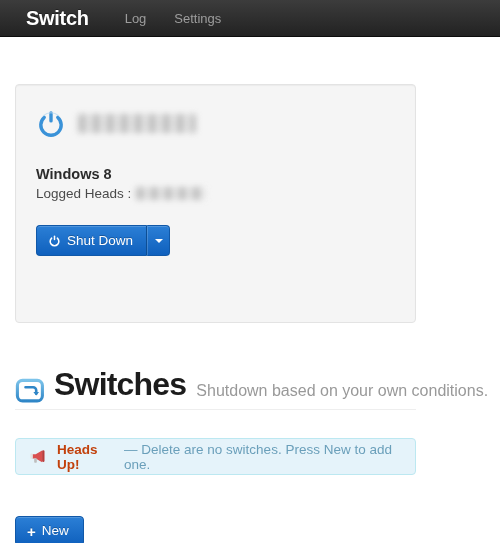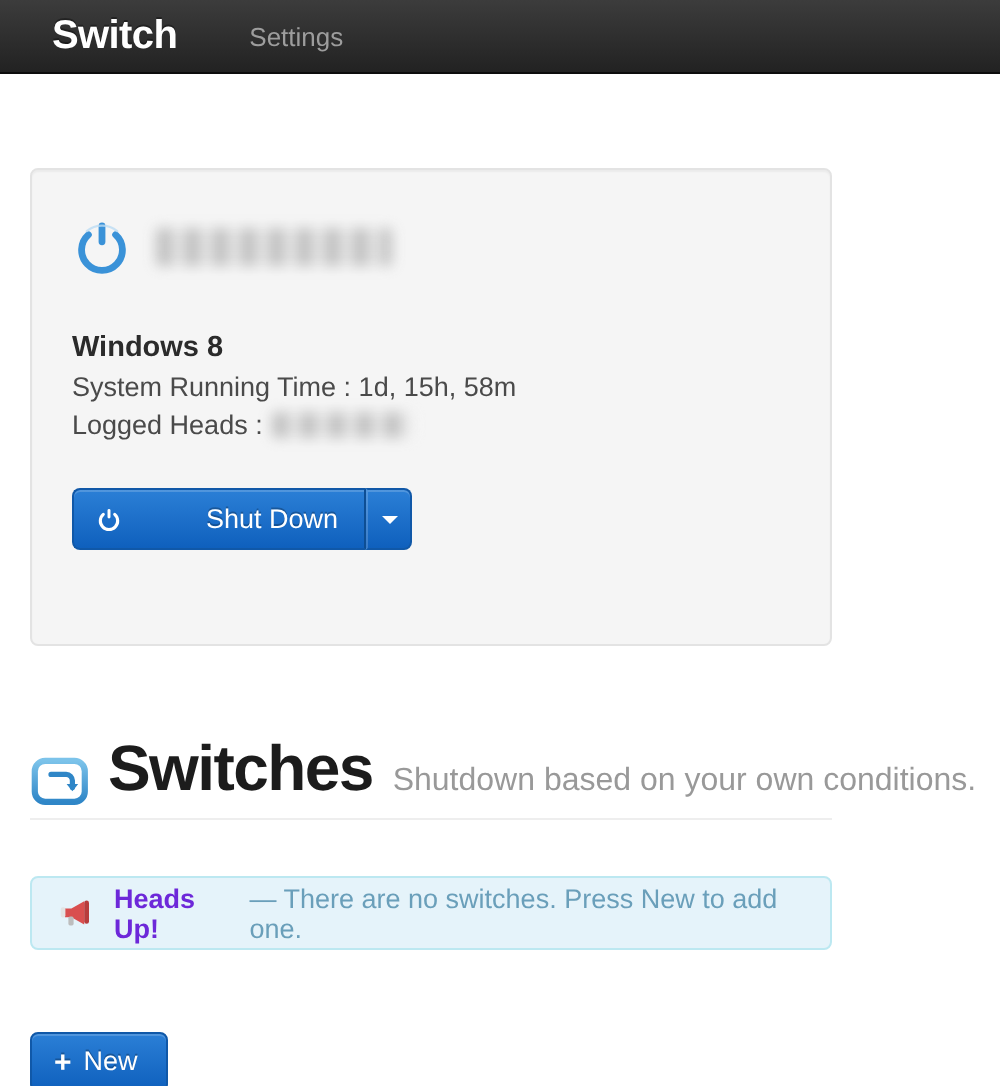--- a/index.html
+++ b/index.html
@@ -140,21 +140,20 @@
     background-color: #1a6fc8;
     border-color: #1058a8;
     box-shadow: inset 0 1px 0 rgba(255,255,255,.18);
   }
   .btn-shutdown {
     height: 31px;
     padding: 0 13px 0 11px;
     border-radius: 4px 0 0 4px;
     border-right-color: #0d4e94;
     font-weight: normal;
-    gap: 36px;
   }
   .btn-caret {
     height: 31px;
     width: 23px;
     border-radius: 0 4px 4px 0;
     border-left: 1px solid rgba(255,255,255,.18);
     padding: 0;
   }
   .caret-glyph {
     width: 0; height: 0;
@@ -215,21 +214,21 @@
   }
   .megaphone {
     width: 17px;
     height: 15px;
     margin-right: 10px;
     flex: 0 0 auto;
   }
   .alert-strong {
     font-weight: bold;
     margin-right: 5px;
-    color: #6d28d9;
+    color: #c2410c;
   }
   .alert-text { color: #6a9fba; }
 
   
   .footer-actions {
     margin-top: 41px;
     display: flex;
     align-items: center;
   }
   .btn-new {
@@ -256,20 +255,21 @@
     margin-right: 6px;
     line-height: 1;
   }
 </style>
 </head>
 <body>
 
 <div class="navbar">
   <span class="brand">Switch</span>
   <div class="nav-links">
+    <a class="nav-link">Log</a>
     <a class="nav-link">Settings</a>
   </div>
 </div>
 
 <div class="container">
 
   <div class="well">
 
     <div class="machine-row">
       <span class="power-icon">
@@ -281,21 +281,20 @@
           <g fill="none" stroke="#bcdcf4" stroke-width="1.1" stroke-linecap="round" opacity=".8">
             <path d="M7.4 8.6 A11.6 11.6 0 0 1 22.6 8.6"></path>
           </g>
         </svg>
       </span>
       <span class="redacted redacted-host"></span>
     </div>
 
     <div class="os-block">
       <div class="os-name">Windows 8</div>
-      <div class="os-line">System Running Time : 1d, 15h, 58m</div>
       <div class="os-line">
         <span>Logged Heads :</span>
         <span class="redacted redacted-user"></span>
       </div>
     </div>
 
     <div class="btn-group">
       <button class="btn btn-primary btn-shutdown">
         <span class="btn-icon">
           <svg width="13" height="13" viewBox="0 0 30 30">
@@ -334,21 +333,21 @@
   <div class="alert-info">
     <span class="megaphone">
       <svg width="17" height="15" viewBox="0 0 17 15">
         <path d="M2.5 5.2 h3.2 l6.4 -3.6 v11.6 l-6.4 -3.6 h-3.2 z" fill="#d94f4f"></path>
         <rect x="12.1" y="1.3" width="2.4" height="11.6" rx="1.2" fill="#b83c3c"></rect>
         <rect x="4.2" y="9.3" width="2.6" height="4.4" rx="0.8" fill="#bdbdbd"></rect>
         <rect x="0.4" y="4.6" width="2.3" height="5.2" rx="0.9" fill="#e3e3e3"></rect>
       </svg>
     </span>
     <span class="alert-strong">Heads Up!</span>
-    <span class="alert-text">— There are no switches. Press New to add one.</span>
+    <span class="alert-text">— Delete are no switches. Press New to add one.</span>
   </div>
 
   <div class="footer-actions">
     <button class="btn btn-primary btn-new">
       <span class="plus-glyph">+</span>
       <span>New</span>
     </button>
   </div>
 
 </div>

